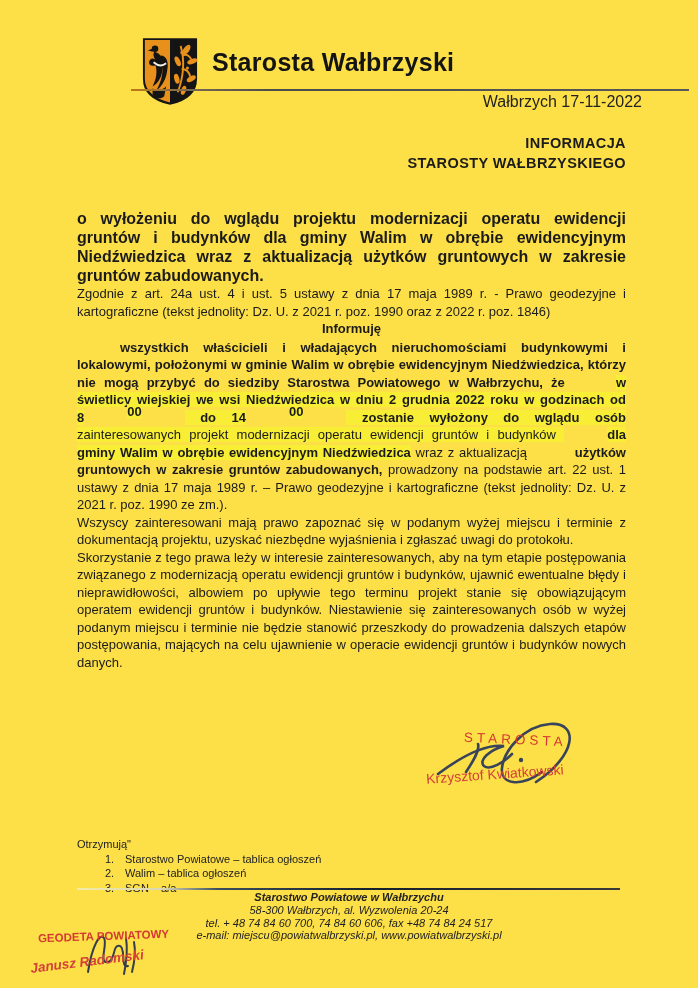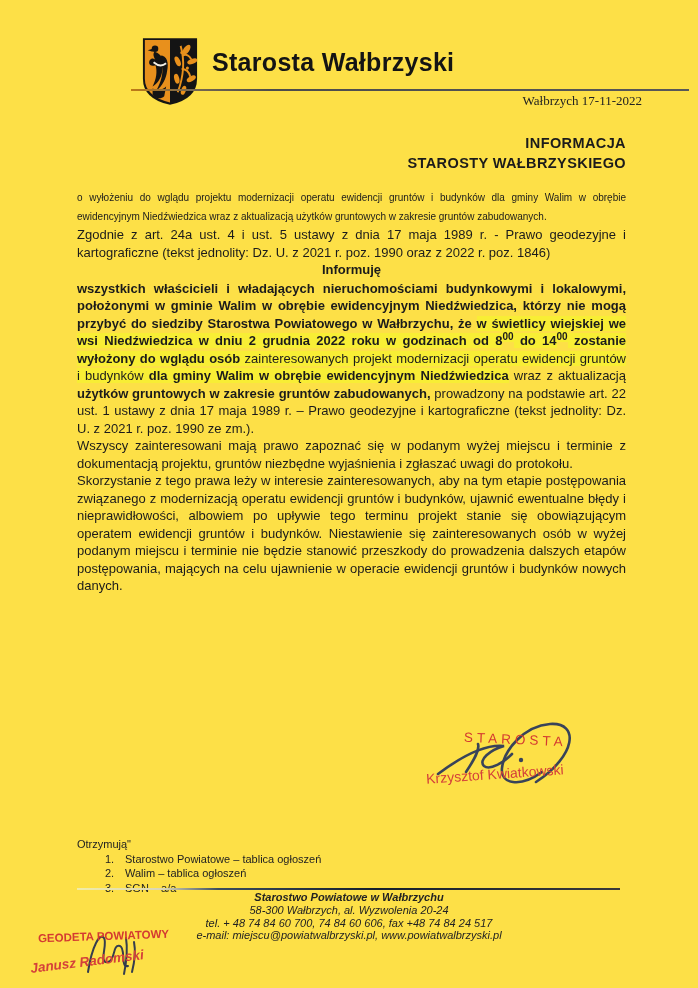--- a/index.html
+++ b/index.html
@@ -6,32 +6,32 @@
   .doc{
     position:relative;width:698px;height:988px;background:#fde047;
     font-family:"Liberation Sans","DejaVu Sans",sans-serif;color:#1b1b1b;
     overflow:hidden;margin:0 auto;
   }
   
   .brand{position:absolute;left:212px;top:48px;font-size:25px;font-weight:bold;letter-spacing:.3px;color:#141414;}
   .hdr-rule{position:absolute;left:131px;right:9px;top:89px;height:2px;
     background:linear-gradient(90deg,#c07a14 0%,#7a6a50 10%,#4c4c4c 25%,#585858 100%);}
   .crest{position:absolute;left:141px;top:36px;}
-  .date-line{position:absolute;right:56px;top:93px;font-size:13px;color:#222;font-family:Liberation Serif, serif;}
+  .date-line{position:absolute;right:56px;top:93px;font-size:16px;color:#222;}
   
   .content{position:absolute;left:77px;top:133px;width:549px;font-size:13px;line-height:17.5px;}
   .h1{text-align:right;font-weight:bold;font-size:14.5px;line-height:20px;letter-spacing:.4px;}
   p{margin:0;}
-  .intro{margin-top:15px;font-weight:normal;font-size:10px;line-height:19px;text-align:justify;}
+  .intro{margin-top:36px;font-weight:bold;font-size:16px;line-height:19px;text-align:justify;}
   .legal{text-align:justify;}
   .informuje{margin-top:0;margin-bottom:1px;text-align:center;font-weight:bold;}
   .just{text-align:justify;}
-  .seg-b{font-weight:bold;}
+  .seg-b{font-weight:bold;margin-left:43px;}
   .seg-h{background:#f8ee35;}
-  sup{font-size:10px;line-height:0;vertical-align:super;}
+  sup{font-size:13px;line-height:0;vertical-align:super;}
   
   .sig-block{position:absolute;left:408px;top:716px;width:200px;height:90px;}
   .sig-ink{position:absolute;left:0;top:0;}
   .sig-role{position:absolute;left:56px;top:16px;font-size:13.5px;letter-spacing:4px;color:#d43a31;transform:rotate(2.5deg);white-space:nowrap;}
   .sig-name{position:absolute;left:18px;top:50px;font-size:14px;color:#d4403a;transform:rotate(-4deg);white-space:nowrap;}
   
   .dist{position:absolute;left:77px;top:837px;font-size:11px;line-height:14.5px;color:#222;}
   .dist-row{display:flex;}
   .dist-num{width:20px;margin-left:28px;}
   
@@ -83,21 +83,21 @@
   <div class="hdr-rule"></div>
   <div class="date-line">Wałbrzych 17-11-2022</div>
 
   <main class="content">
     <div class="h1">INFORMACJA</div>
     <div class="h1">STAROSTY WAŁBRZYSKIEGO</div>
     <p class="intro">o wyłożeniu do wglądu projektu modernizacji operatu ewidencji gruntów i budynków dla gminy Walim w obrębie ewidencyjnym Niedźwiedzica wraz z aktualizacją użytków gruntowych w zakresie gruntów zabudowanych.</p>
     <p class="legal">Zgodnie z art. 24a ust. 4 i ust. 5 ustawy z dnia 17 maja 1989 r. - Prawo geodezyjne i kartograficzne (tekst jednolity: Dz. U. z 2021 r. poz. 1990 oraz z 2022 r. poz. 1846)</p>
     <div class="informuje">Informuję</div>
     <p class="just"><span class="seg-b">wszystkich właścicieli i władających nieruchomościami budynkowymi i lokalowymi, położonymi w gminie Walim w obrębie ewidencyjnym Niedźwiedzica,  którzy nie mogą przybyć do siedziby Starostwa Powiatowego w Wałbrzychu, że </span><span class="seg-b seg-h">w świetlicy wiejskiej we wsi Niedźwiedzica w dniu 2 grudnia 2022 roku w godzinach od 8</span><sup class="seg-b seg-h">00</sup><span class="seg-b seg-h"> do 14</span><sup class="seg-b seg-h">00</sup><span class="seg-b seg-h"> zostanie wyłożony do wglądu osób </span><span class="seg-h">zainteresowanych projekt modernizacji operatu ewidencji gruntów i budynków </span><span class="seg-b seg-h">dla gminy Walim w obrębie ewidencyjnym Niedźwiedzica</span><span> wraz z aktualizacją </span><span class="seg-b">użytków gruntowych w zakresie gruntów zabudowanych,</span><span> prowadzony na podstawie art. 22 ust. 1 ustawy z dnia 17 maja 1989 r. – Prawo geodezyjne i kartograficzne (tekst jednolity: Dz. U. z 2021 r. poz. 1990 ze zm.).</span></p>
-    <p class="just">Wszyscy zainteresowani mają prawo zapoznać się w podanym wyżej miejscu i terminie z dokumentacją projektu, gruntów niezbędne wyjaśnienia i zgłaszać uwagi do protokołu.</p>
+    <p class="just">Wszyscy zainteresowani mają prawo zapoznać się w podanym wyżej miejscu i terminie z dokumentacją projektu, uzyskać niezbędne wyjaśnienia i zgłaszać uwagi do protokołu.</p>
     <p class="just">Skorzystanie z tego prawa leży w interesie zainteresowanych, aby na tym etapie postępowania związanego z modernizacją operatu ewidencji gruntów i budynków, ujawnić ewentualne błędy i nieprawidłowości, albowiem po upływie tego terminu projekt stanie się obowiązującym operatem ewidencji gruntów i budynków. Niestawienie się zainteresowanych osób w wyżej podanym miejscu i terminie nie będzie stanowić przeszkody do prowadzenia dalszych etapów postępowania, mających na celu ujawnienie w operacie ewidencji gruntów i budynków nowych danych.</p>
   </main>
 
   <div class="sig-block">
     <svg class="sig-ink" width="190" height="88" viewBox="0 0 190 88">
       <g stroke="#24335c" stroke-width="2.6" fill="none" stroke-linecap="round" opacity="0.9">
         <path d="M128,66 C168,40 172,6 142,8 C116,10 96,34 94,52 C92,68 112,72 134,56"></path>
         <path d="M30,58 C54,40 78,28 96,30 C82,34 70,44 76,50 C82,55 96,46 104,38"></path>
         <path d="M58,56 C66,44 72,34 70,28"></path>
       </g>

